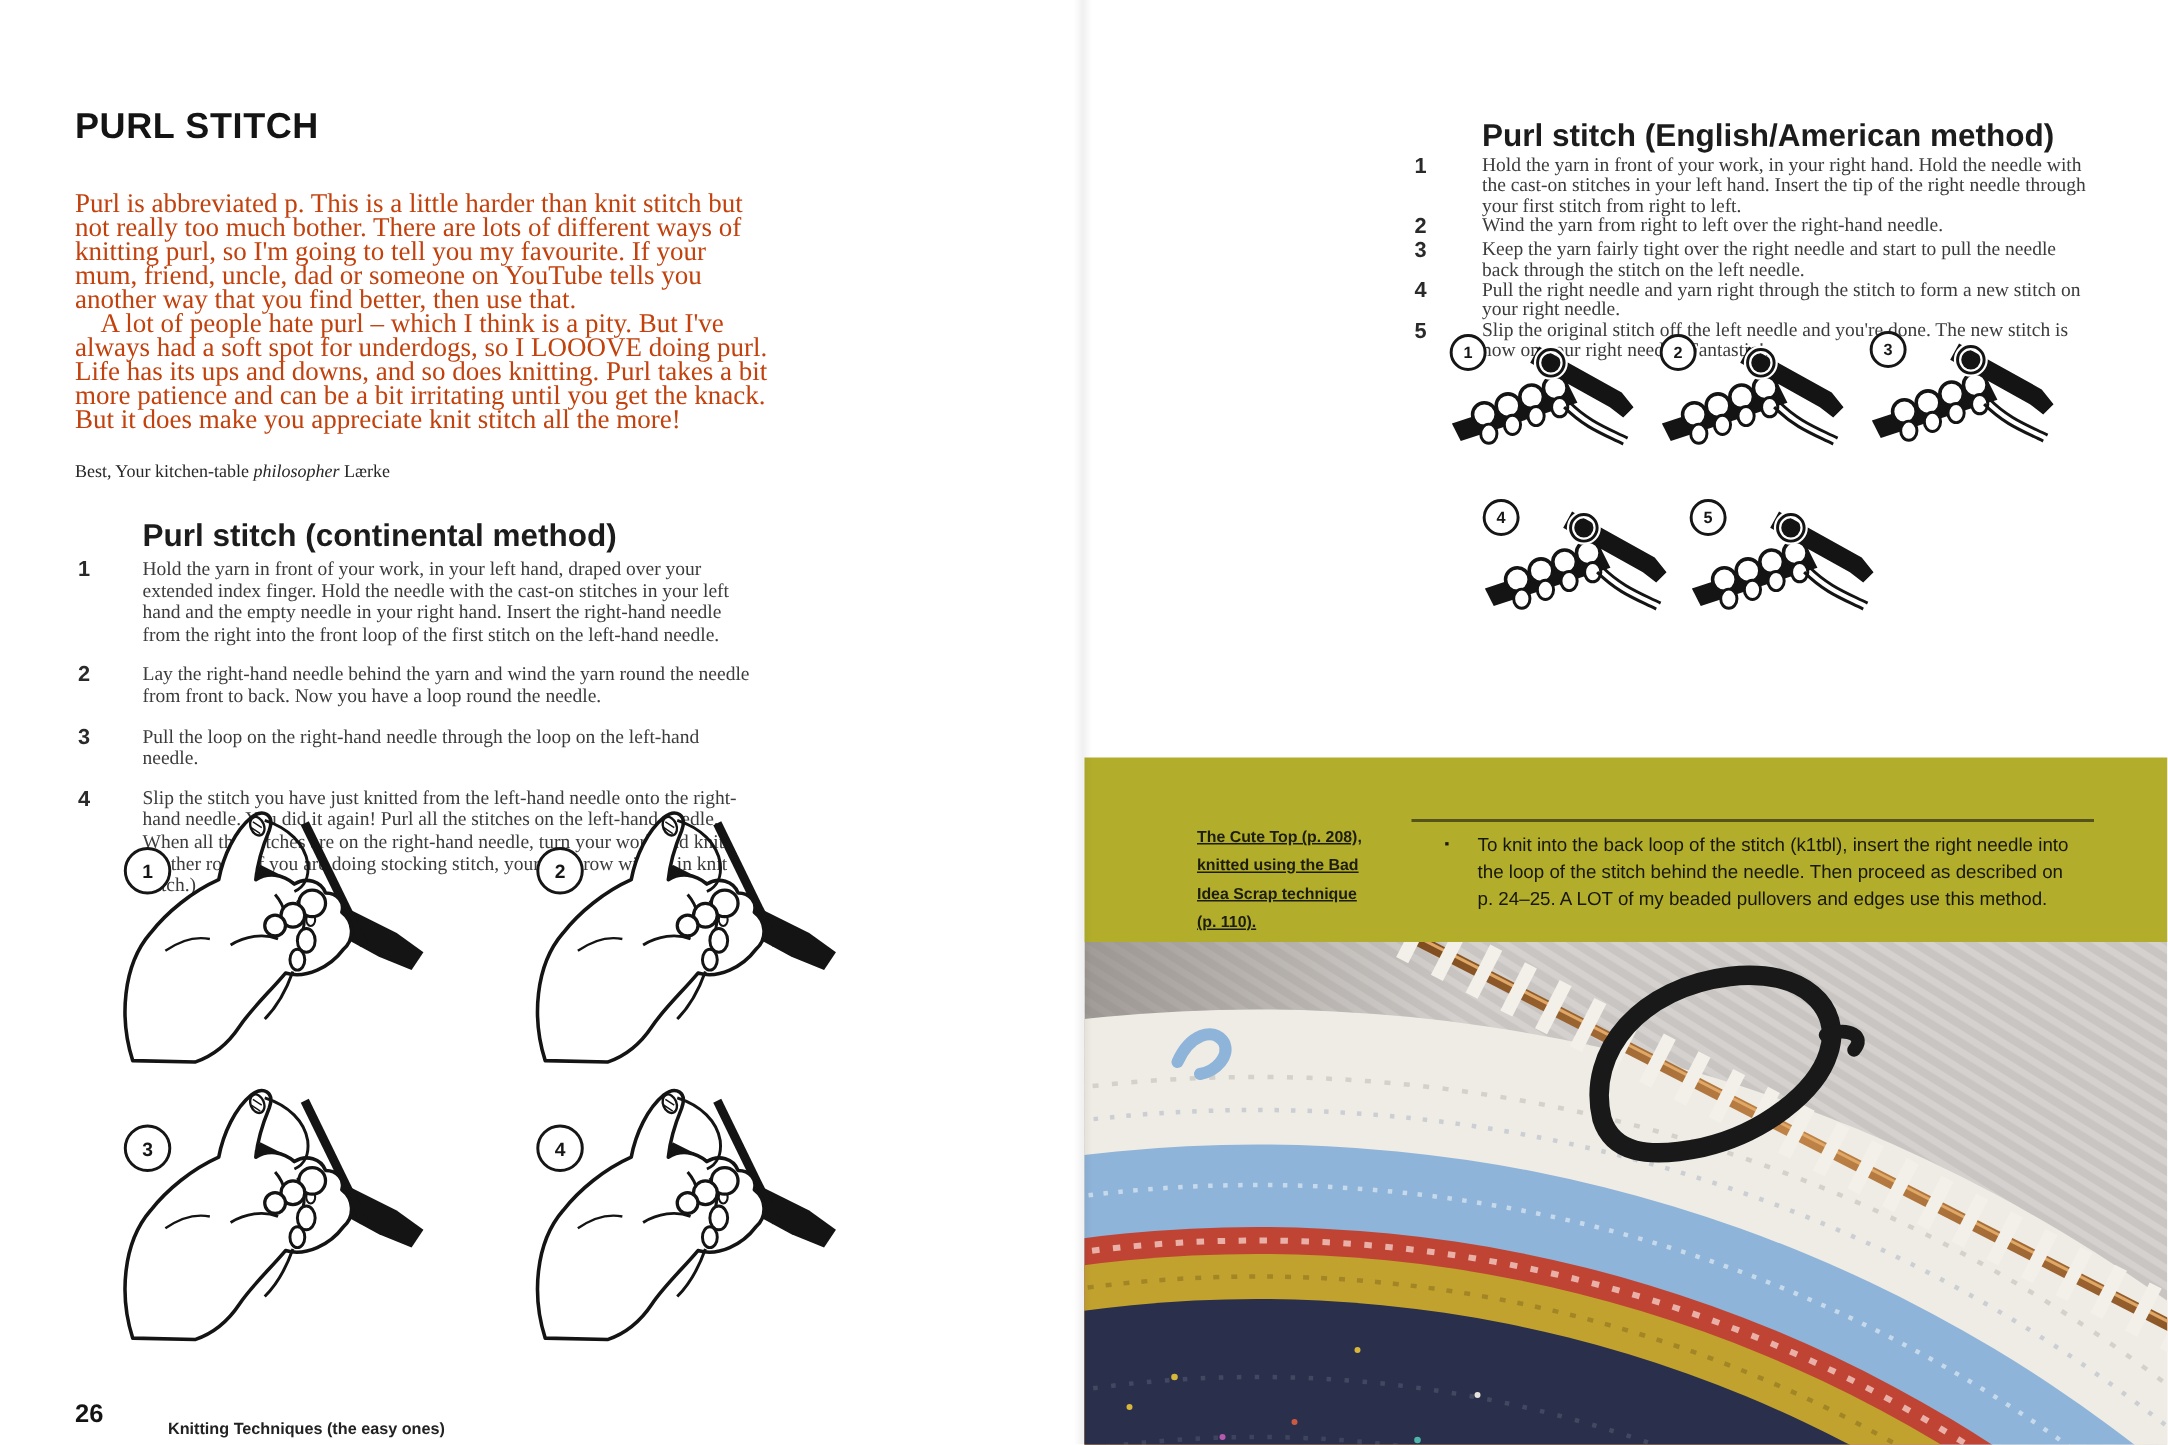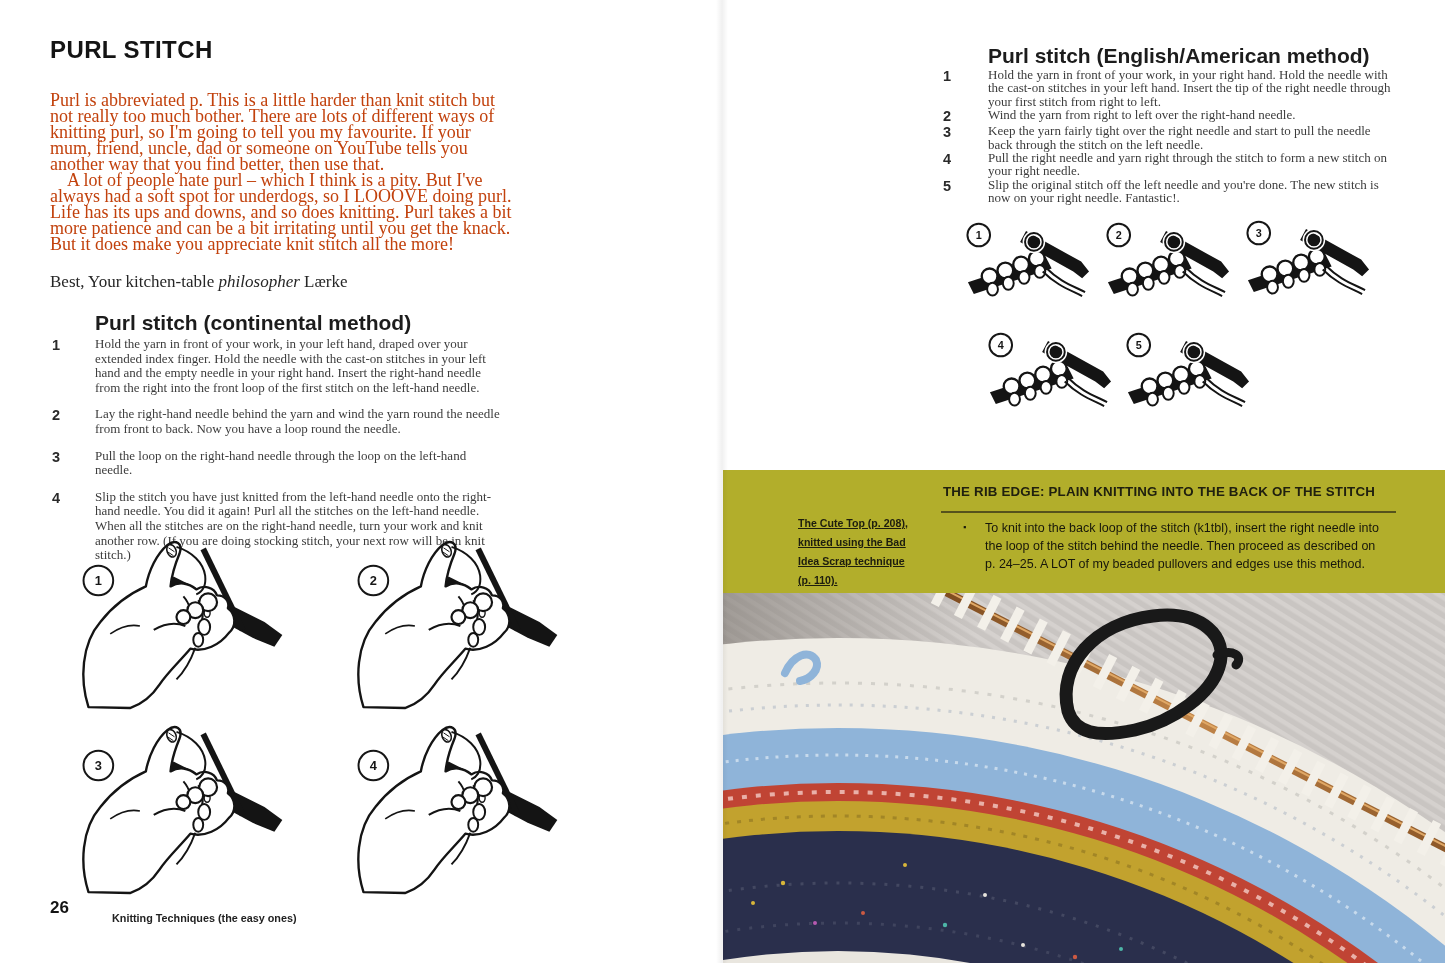--- a/index.html
+++ b/index.html
@@ -5,29 +5,29 @@
   * { margin:0; padding:0; box-sizing:border-box; }
   html,body { width:1445px; height:963px; background:#ffffff; overflow:hidden;
               font-family:"Liberation Sans", sans-serif; }
   .spread { position:relative; width:1445px; height:963px; background:#fff; }
   .page { position:absolute; top:0; height:963px; }
   .page-left  { left:0;   width:722px; }
   .page-right { left:723px; width:722px; }
   .fold { position:absolute; left:716px; top:0; width:12px; height:963px;
           background:linear-gradient(90deg, rgba(0,0,0,0), rgba(0,0,0,0.06), rgba(0,0,0,0)); }
 
-  .abs { position:absolute; }
+  .abs { position:absolute;margin-top:35px; }
 
   
   .title { left:50px; top:36px; font-size:24px; font-weight:bold; letter-spacing:.4px; color:#141414; }
   .intro { left:50px; top:92px; width:462px; font-family:"Liberation Serif", serif;
            font-size:18px; line-height:16px; color:#c2410c; }
   .intro p { margin:0; }
   .intro p.indent { text-indent:17px; }
-  .signoff { left:50px; top:272px; font-family:"Liberation Serif", serif; font-size:17px; color:#262626; }
+  .signoff { left:50px; top:272px; font-family:"Liberation Serif", serif; font-size:12px; color:#262626; }
   .signoff .it { font-style:italic; }
 
   .method-heading { font-size:21px; font-weight:bold; color:#1c1c1c; }
   .mh-left  { left:95px; top:311px; }
   .mh-right { left:265px; top:44px; }
 
   .steps { display:flex; flex-direction:column; }
   .steps-left  { left:52px; top:337px; width:452px; }
   .steps-right { left:220px; top:68px; width:452px; }
   .step { display:flex; }
@@ -229,21 +229,20 @@
     </div>
     <div class="fig" style="left:400px; top:330px; width:128px; height:94px">
       <svg viewBox="0 0 130 95">
           <use href="#stitch-art"></use>
           <circle class="numc" cx="16" cy="15" r="11.5"></circle>
           <text class="numt numt-small" x="16" y="19">5</text>
         </svg>
     </div>
 
     <div class="abs rib-box">
-      <h3 class="rib-heading">THE RIB EDGE: PLAIN KNITTING INTO THE BACK OF THE STITCH</h3>
       <div class="rib-rule"></div>
       <div class="rib-caption">
         <div>The Cute Top (p. 208),</div>
         <div>knitted using the Bad</div>
         <div>Idea Scrap technique</div>
         <div>(p. 110).</div>
       </div>
       <div class="rib-bullet">▪</div>
       <div class="rib-text">To knit into the back loop of the stitch (k1tbl), insert the right needle into the loop of the stitch behind the needle. Then proceed as described on p. 24–25. A LOT of my beaded pullovers and edges use this method.</div>
     </div>

